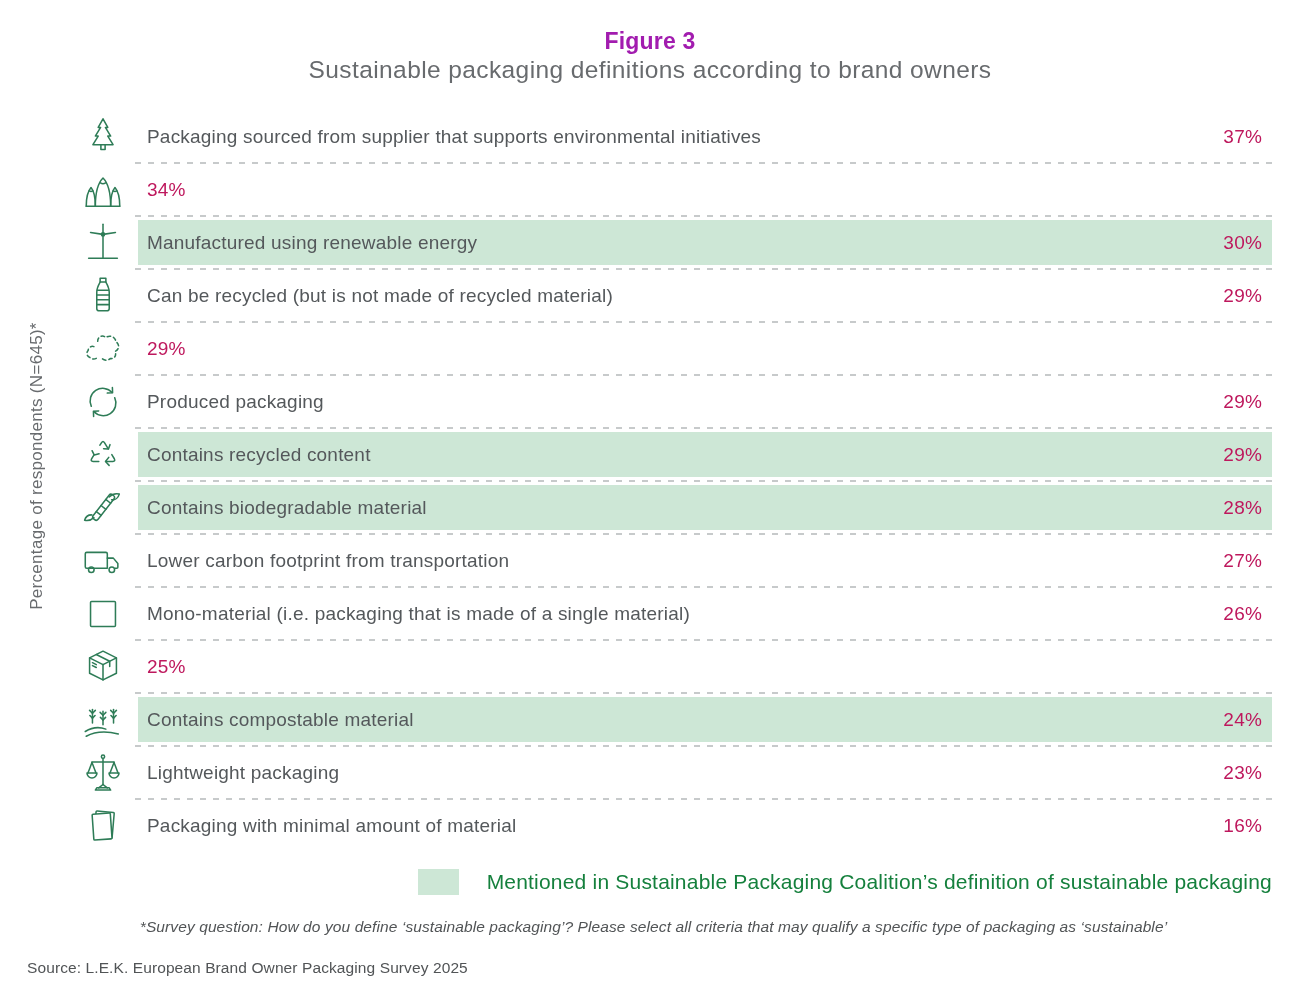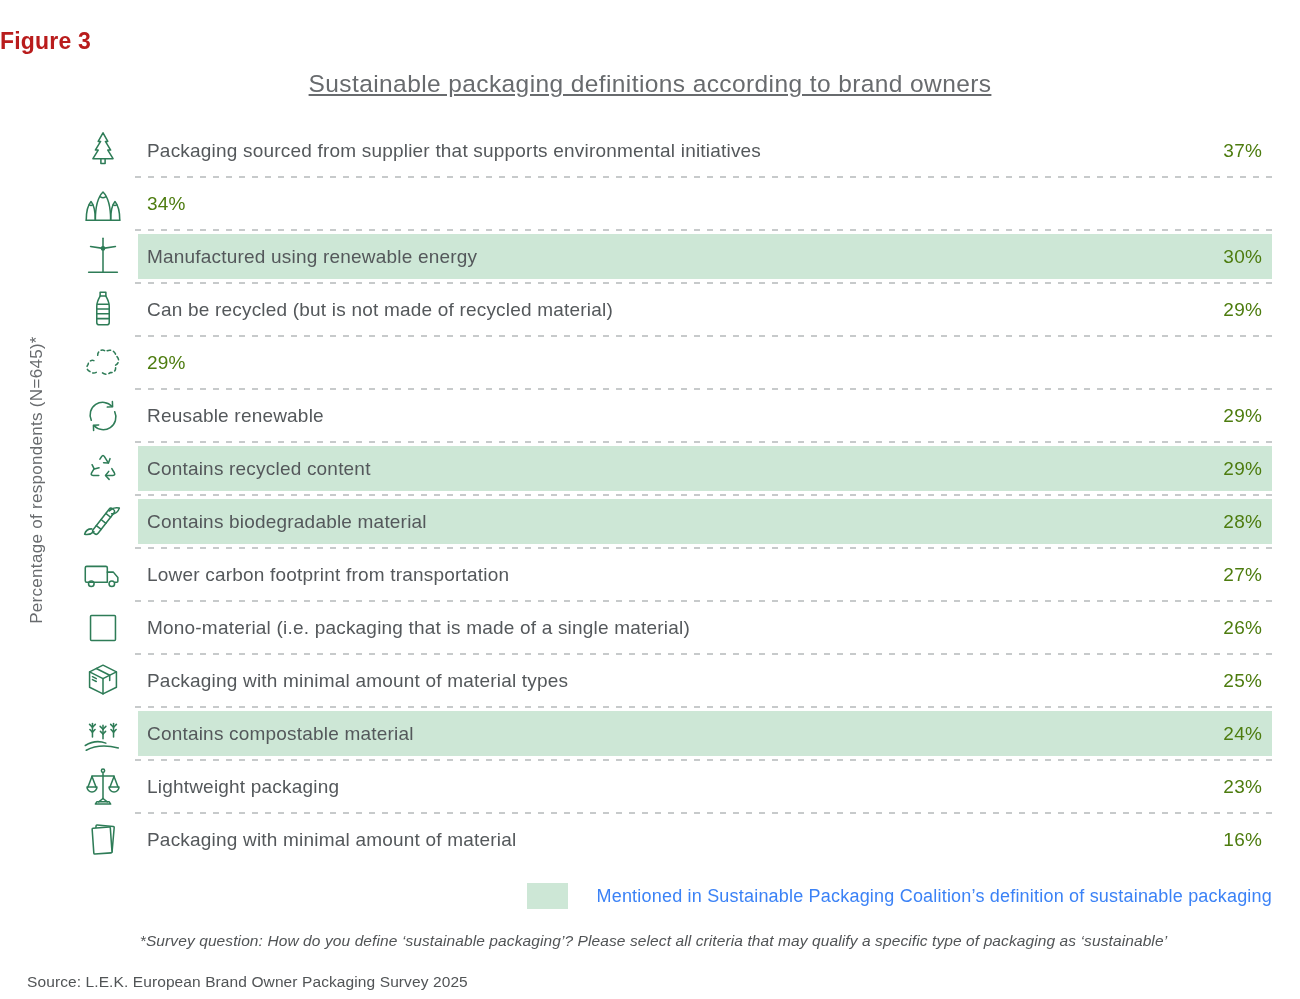--- a/index.html
+++ b/index.html
@@ -7,32 +7,32 @@
   body {
     width: 1300px; height: 999px;
     font-family: "Liberation Sans", "DejaVu Sans", sans-serif;
     color: #54585b;
     overflow: hidden;
   }
   .page { width: 1300px; height: 999px; position: relative; }
 
   .figure-label {
     padding-top: 28px;
+    text-align: center;
     font-size: 23px;
     font-weight: bold;
-    color: #b91c1c;
+    color: #a21caf;
     letter-spacing: 0.2px;
   }
   .title {
-    margin-top: 15px;
+    margin-top: 1px;
     text-align: center;
     font-size: 24.5px;
     color: #686b6e;
     letter-spacing: 0.4px;
-    text-decoration: underline;
   }
 
   .chart { position: relative; margin-top: 26px; }
 
   .y-axis-label {
     position: absolute;
     top: 48%; left: 37px;
     transform: translate(-50%, -50%) rotate(-90deg);
     white-space: nowrap;
     font-size: 17px;
@@ -74,36 +74,36 @@
     margin-left: 10px;
     display: flex;
     align-items: center;
     justify-content: space-between;
     padding: 0 10px 0 9px;
     font-size: 19px;
     letter-spacing: 0.2px;
   }
   .row.highlighted .row-content { background: var(--highlight, #cde7d6); }
   .row-label { color: #54585b; }
-  .row-value { color: #4d7c0f; }
+  .row-value { color: #be185d; }
 
   .legend {
     margin-top: 17px;
     margin-right: 28px;
     display: flex;
     align-items: center;
     justify-content: flex-end;
     gap: 28px;
   }
   .legend-swatch {
     width: 41px; height: 26px;
     background: var(--highlight, #cde7d6);
     flex: none;
   }
-  .legend-label { font-size: 18px; color: #3b82f6; letter-spacing: 0.2px; text-align: center; }
+  .legend-label { font-size: 21px; color: #15803d; letter-spacing: 0.2px; text-align: center; }
 
   .footnote {
     margin: 23px 20px 0 27px;
     font-size: 15.5px;
     font-style: italic;
     color: #515456;
     letter-spacing: 0.1px;
     text-align: center;
   }
   .source {
@@ -205,21 +205,21 @@
   <div class="row">
     <span class="row-icon">
             <svg viewBox="0 0 48 48">
               <path d="M11.8 28.5 A13.2 13.2 0 0 1 33.5 14"></path>
               <path d="M33.8 8.8 L34 14.3 L28.5 14.7"></path>
               <path d="M36.2 19.5 A13.2 13.2 0 0 1 14.5 34"></path>
               <path d="M14.2 39.2 L14 33.7 L19.5 33.3"></path>
             </svg>
           </span>
     <div class="row-content">
-      <span class="row-label">Reusable renewable</span>
+      <span class="row-label">Produced packaging</span>
       <span class="row-value">29%</span>
     </div>
   </div>
 
   <div class="row highlighted">
     <span class="row-icon">
             <svg viewBox="0 0 48 48">
               <path d="M20.8 13.8 L22.5 11 Q24 8.6 25.5 11 L29.5 17.6"></path>
               <path d="M24.6 17.4 L29.7 17.8 L31.3 13.2"></path>
               <path d="M33.2 23.6 L35.8 27.9 Q37.2 30.6 34.4 30.7 L27 30.8"></path>
@@ -285,21 +285,20 @@
             <svg viewBox="0 0 48 48">
               <path d="M24 7.5 L38 14.5 L24 21.5 L10 14.5 Z"></path>
               <path d="M10 14.5 V30.5 L24 37.5 V21.5"></path>
               <path d="M38 14.5 V30.5 L24 37.5"></path>
               <path d="M17 11 L31 18 V23.5"></path>
               <path d="M13 19.5 L17 21.5"></path>
               <path d="M13 22.5 L17 24.5"></path>
             </svg>
           </span>
     <div class="row-content">
-      <span class="row-label">Packaging with minimal amount of material types</span>
       <span class="row-value">25%</span>
     </div>
   </div>
 
   <div class="row highlighted">
     <span class="row-icon">
             <svg viewBox="0 0 48 48">
               <path d="M13 27 V13"></path>
               <path d="M13 17 L10 14"></path>
               <path d="M13 17 L16 14"></path>

